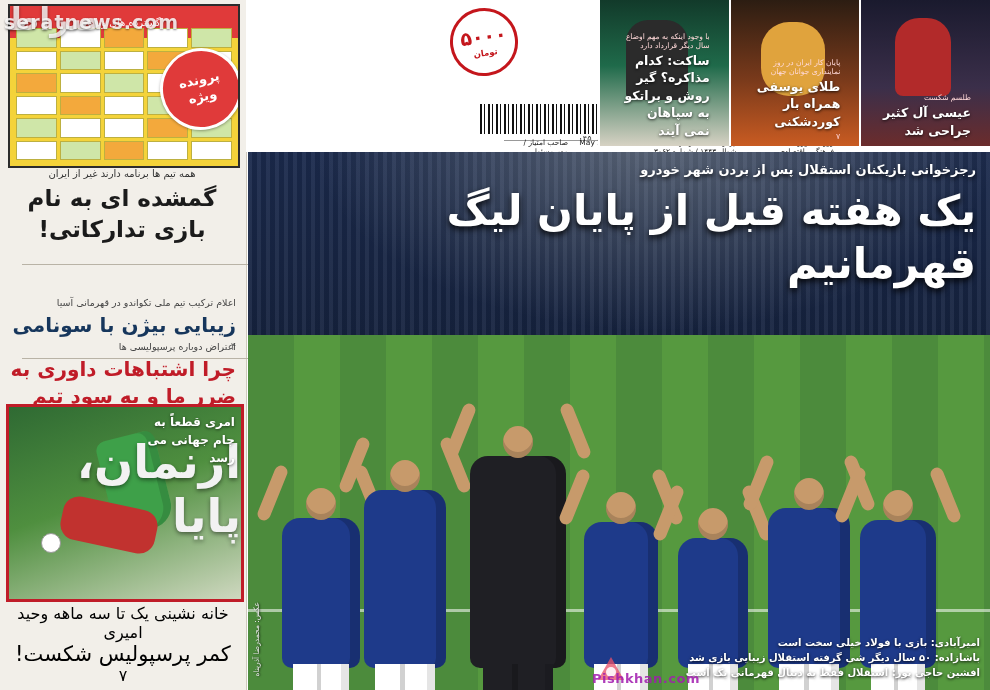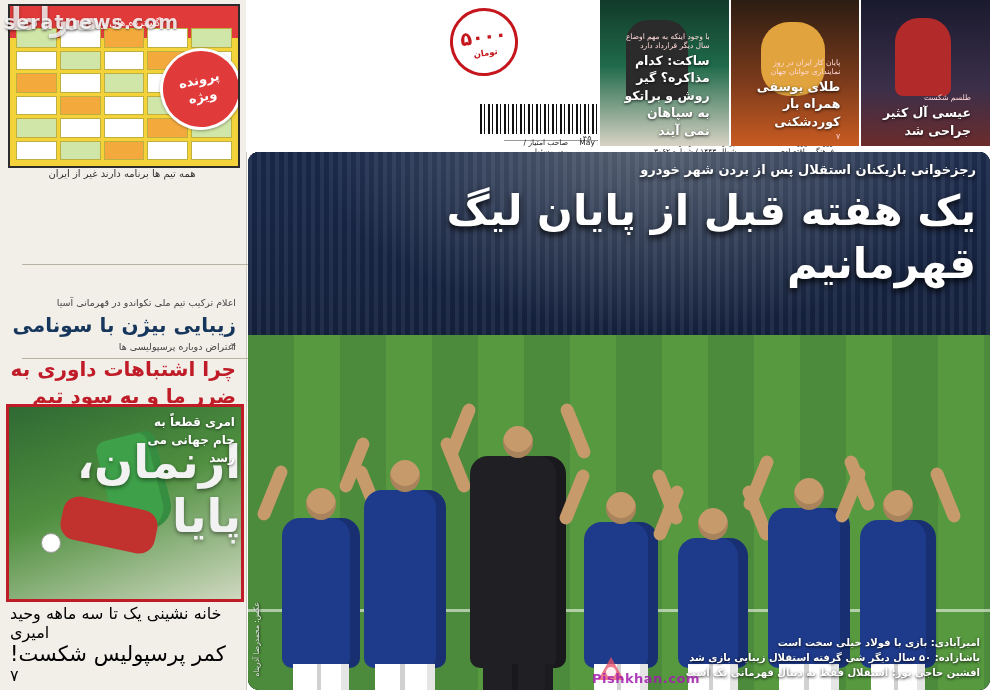--- a/index.html
+++ b/index.html
@@ -126,21 +126,21 @@
   .player-red{
     position:absolute;left:52px;top:96px;width:96px;height:44px;
     background:#c1322f;border-radius:16px;
     transform:rotate(12deg);
   }
   .ball-sm{
     position:absolute;left:32px;top:126px;width:18px;height:18px;
     border-radius:50%;background:#fff;border:1px solid #999;
   }
   .bottom-left-story{
-    position:absolute;left:10px;top:604px;width:226px;direction:rtl;text-align:left;
+    position:absolute;left:10px;top:604px;width:226px;direction:rtl;text-align:center;
   }
 
   
   .masthead{
     position:absolute;left:246px;top:0;right:0;height:152px;
     background:#ffffff;
   }
   .logo-iran{
     position:absolute;right:146px;top:10px;width:340px;height:86px;
     direction:rtl;
@@ -223,21 +223,20 @@
     font-size:12.5px;font-weight:bold;color:#fff;line-height:1.4;
     text-shadow:0 1px 3px rgba(0,0,0,.8);
   }
   .thumb .cap .pg{font-size:8px;color:#ffd0d0;margin-top:2px;}
 
   
   .main{
     position:absolute;left:248px;top:152px;right:0;bottom:0;
     overflow:hidden;
     background:#1d3b1f;
-    border-radius:11px;
   }
   .stadium{
     position:absolute;inset:0;
     background:
       radial-gradient(ellipse at 50% 8%, #2a4c8a 0%, #16233f 42%, #0c1326 70%),
       linear-gradient(180deg,#16233f 0%,#16233f 34%,#3c7a36 34%,#54973f 62%,#6aa84b 100%);
   }
   .turf{
     position:absolute;left:0;right:0;top:34%;bottom:0;
     background:repeating-linear-gradient(90deg,#4c8b3c 0 46px,#56993f 46px 92px);
@@ -366,20 +365,21 @@
           <div class="lot-cell"></div>
       </div>
       <div class="special-badge">
         <span>پرونده</span>
         <span>ویژه</span>
       </div>
     </div>
 
     <div class="ad-sub">
       <div class="k">همه تیم ها برنامه دارند غیر از ایران</div>
+      <div class="big">گمشده ای به نام بازی تدارکاتی!</div>
     </div>
 
     <div class="hr-thin" style="position:absolute;left:10px;top:256px;width:226px;"></div>
 
     <div class="story" style="top:296px;">
       <div class="kicker">اعلام ترکیب تیم ملی تکواندو در قهرمانی آسیا</div>
       <div class="head">زیبایی بیژن با سونامی</div>
       <div class="pg">۴</div>
     </div>
 

